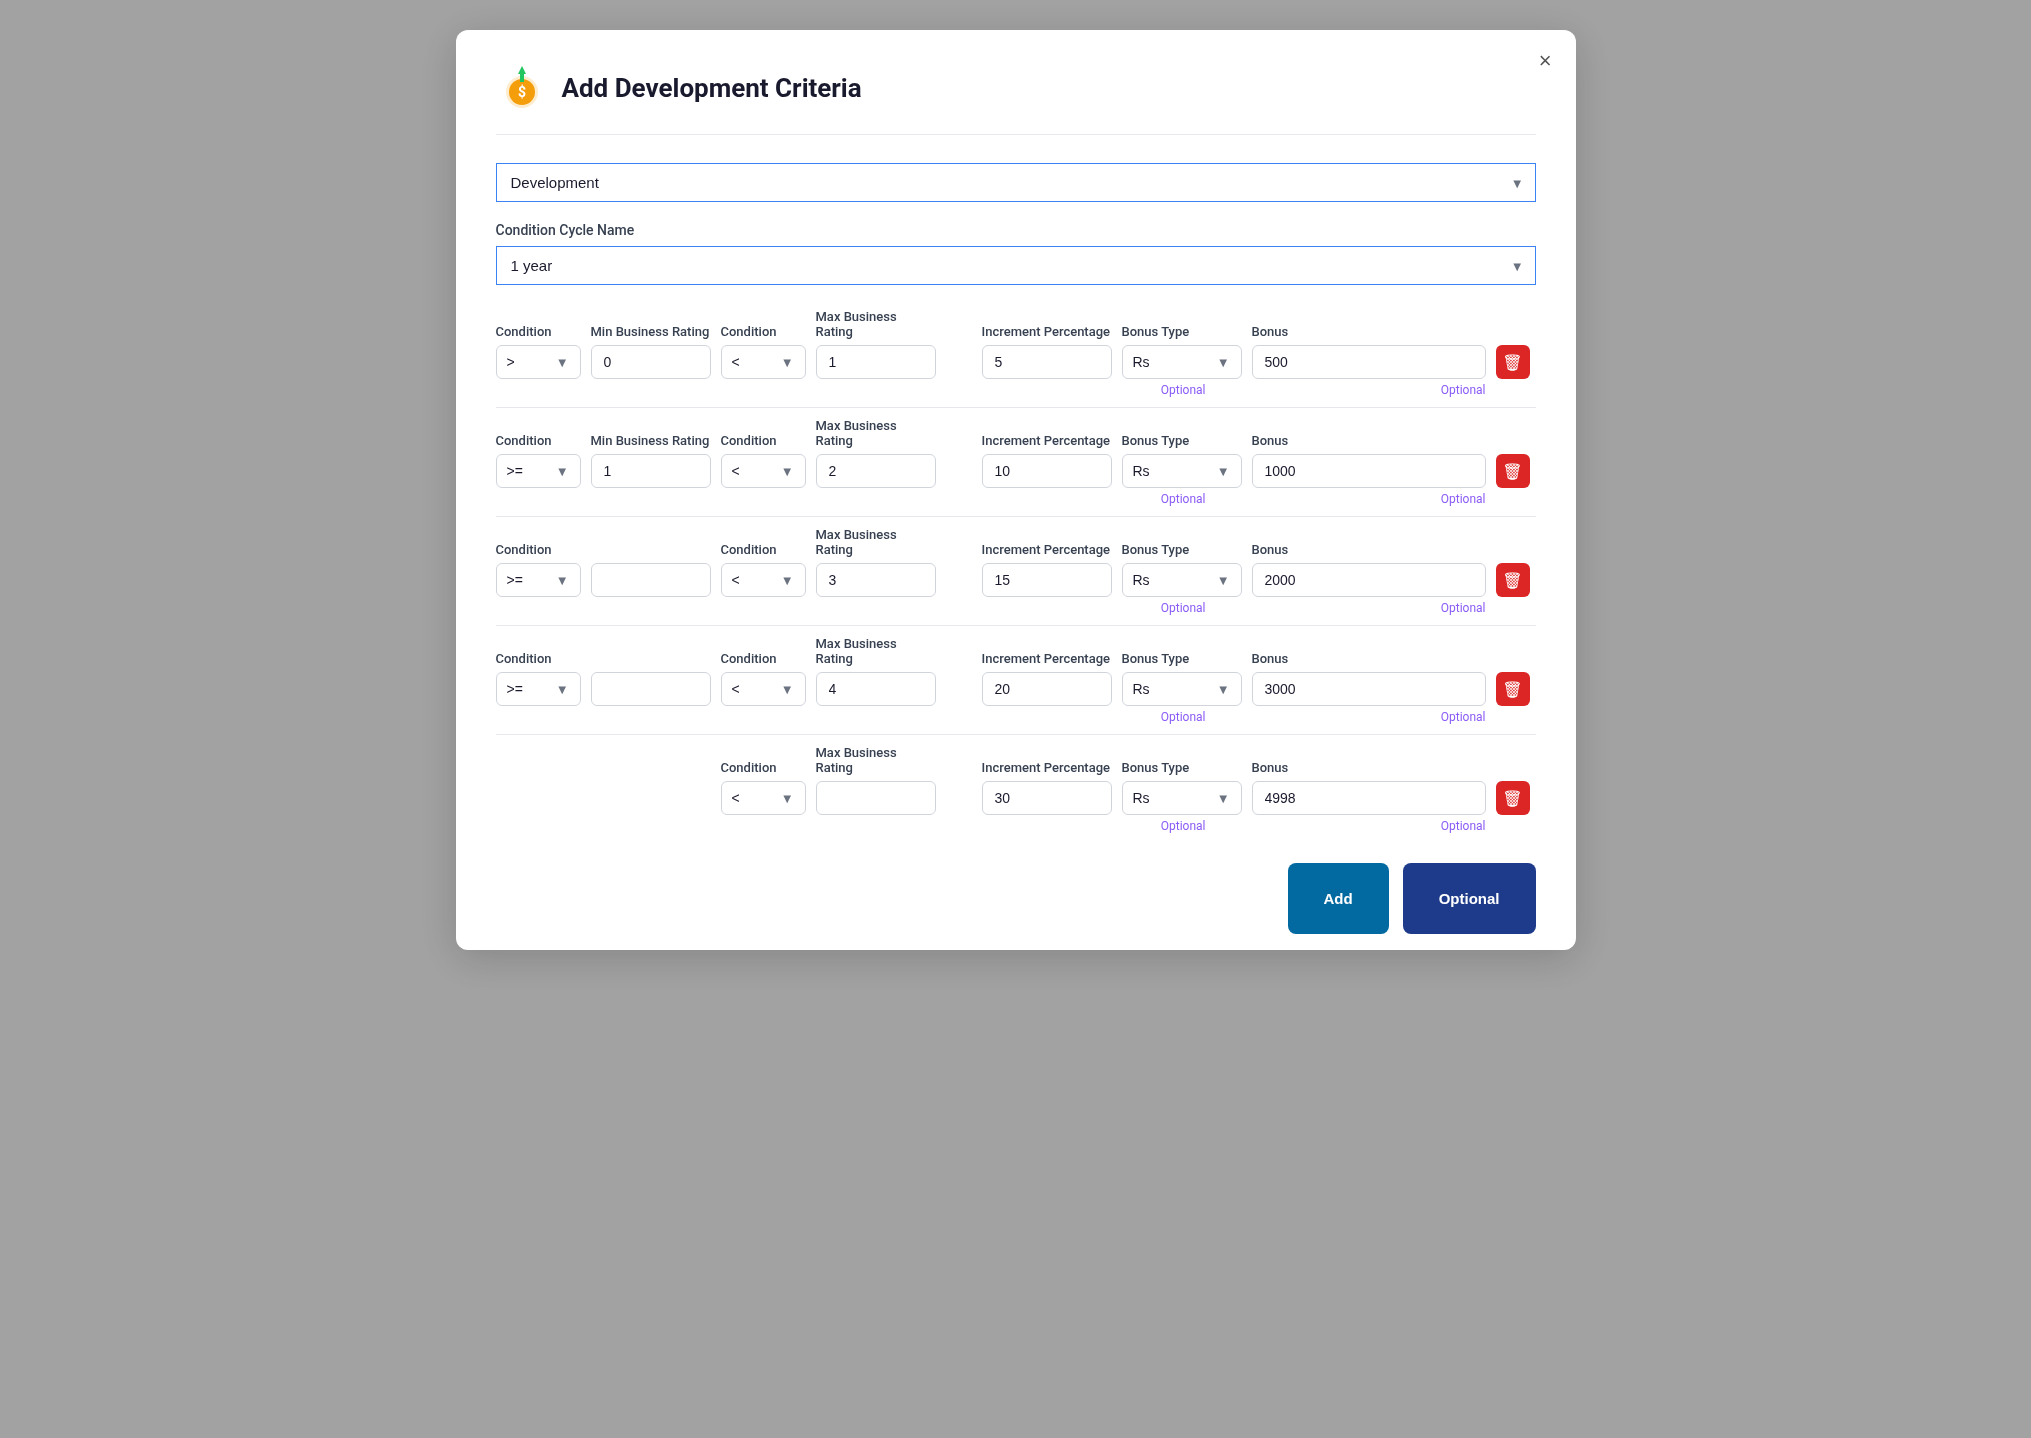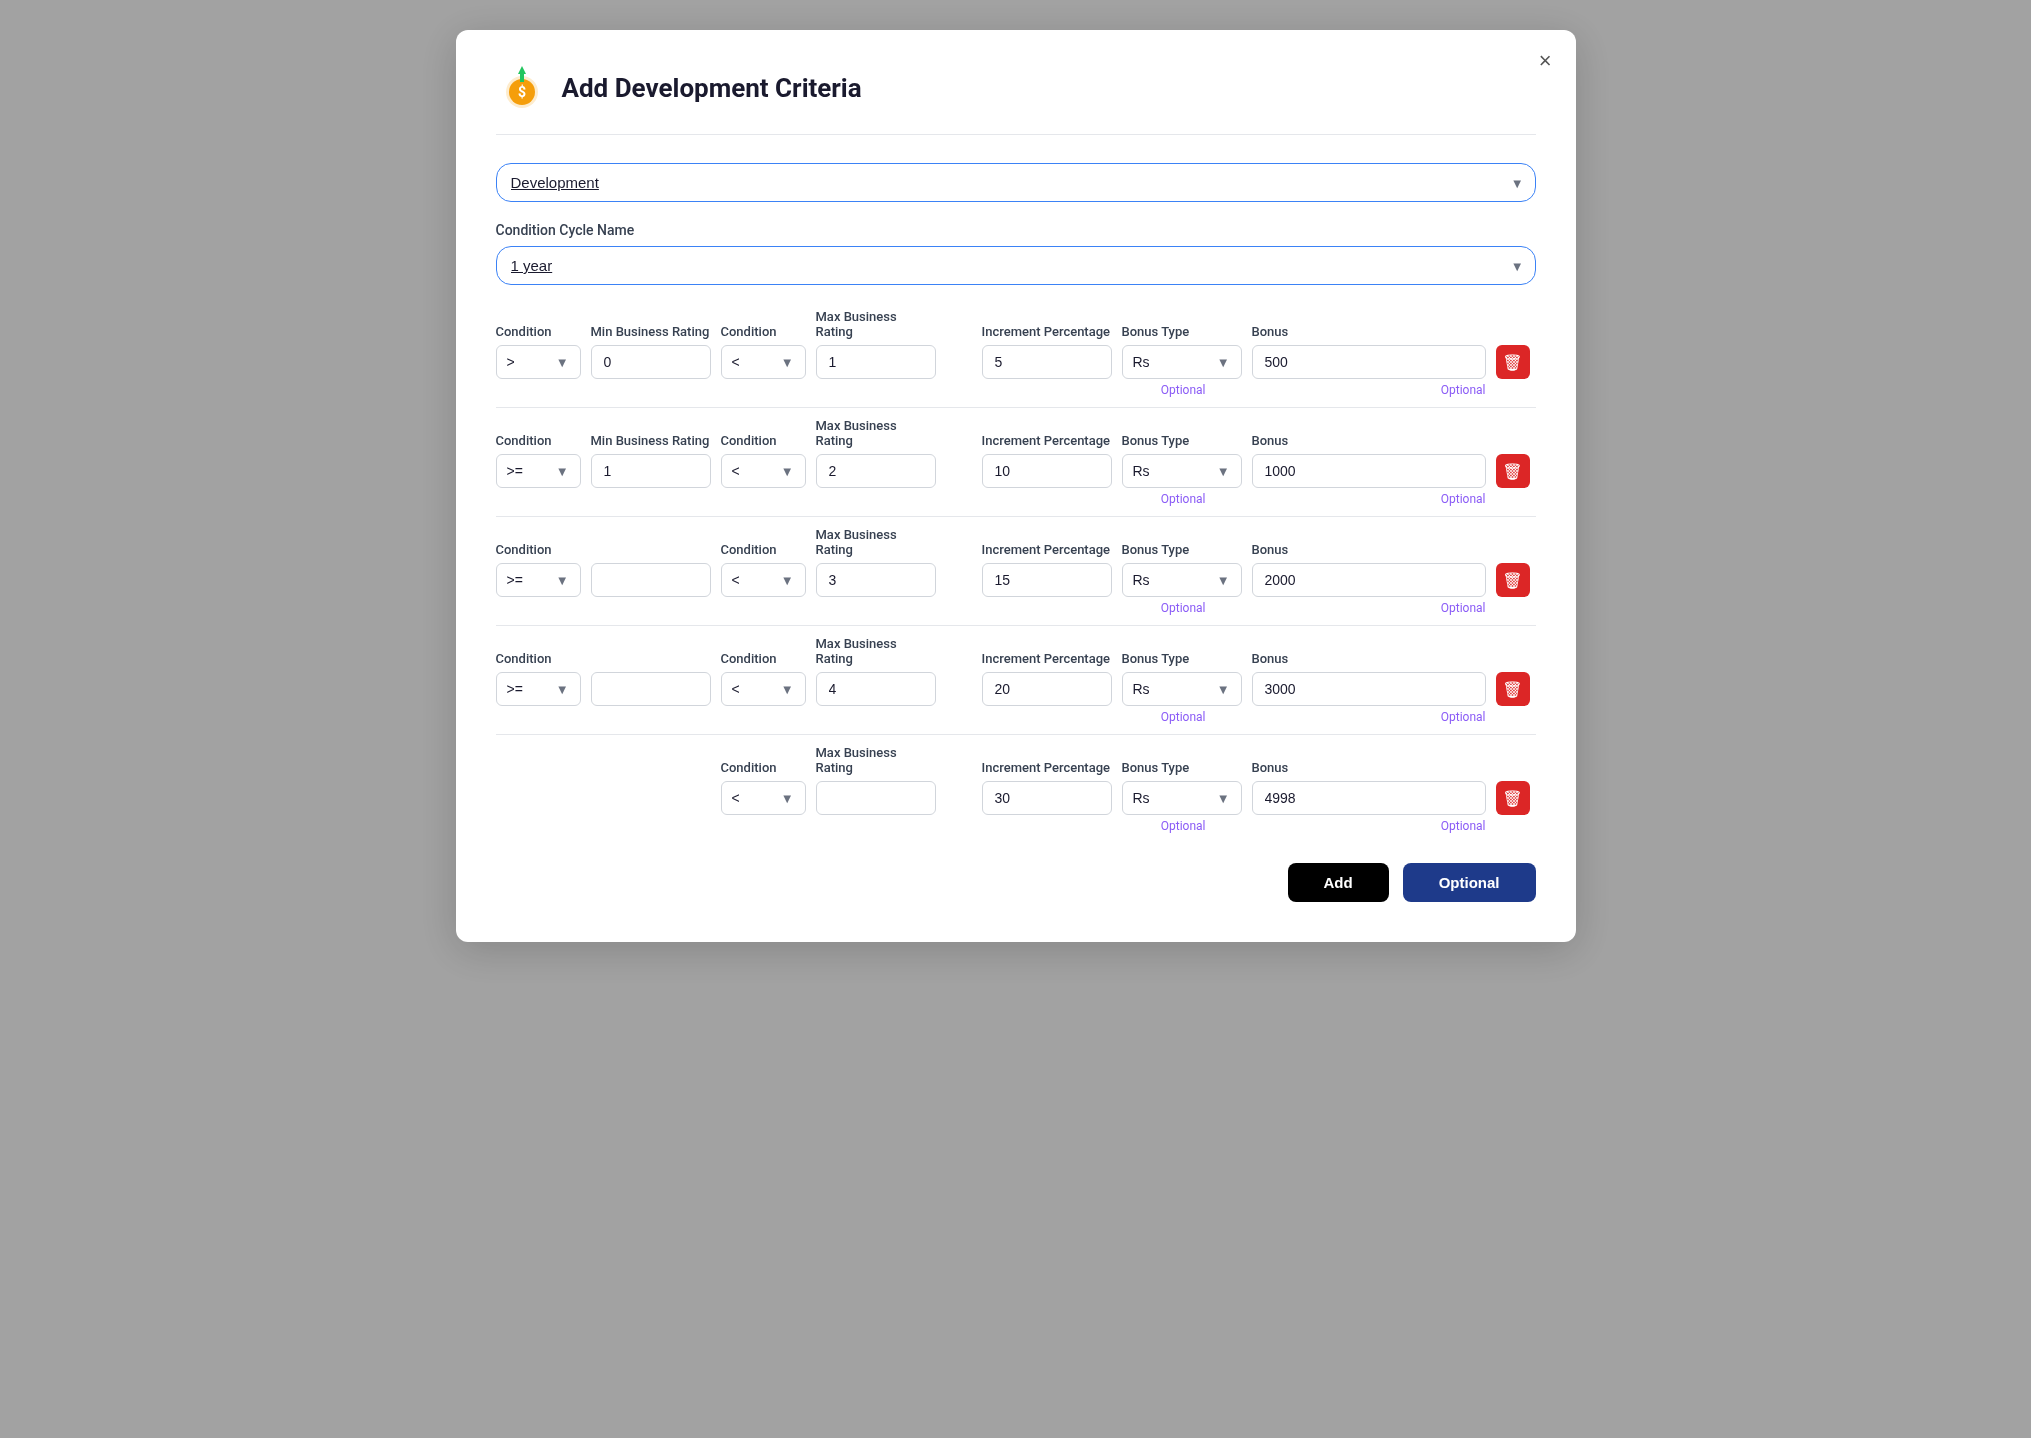--- a/index.html
+++ b/index.html
@@ -70,27 +70,26 @@
       display: block;
     }
     .select-wrapper {
       position: relative;
       width: 100%;
     }
     .select-field {
       width: 100%;
       padding: 10px 36px 10px 14px;
       border: 1.5px solid #3b82f6;
-      border-radius: 15px;
+      border-radius: 0;
       font-size: 15px;
       color: #1a1a2e;
       appearance: none;
       background: #fff;
       cursor: pointer;
-      text-decoration: underline;
     }
     .select-arrow {
       position: absolute;
       right: 12px;
       top: 50%;
       transform: translateY(-50%);
       pointer-events: none;
       color: #6b7280;
       font-size: 13px;
     }
@@ -183,25 +182,25 @@
       border-top: 1px solid #e5e7eb;
       margin: 10px 0;
     }
     .footer-buttons {
       display: flex;
       justify-content: flex-end;
       gap: 14px;
       margin-top: 30px;
     }
     .btn-add {
-      background: #000000;
+      background: #0369a1;
       color: #fff;
       border: none;
       border-radius: 8px;
-      padding: 11px 36px;
+      padding: 27px 36px;
       font-size: 15px;
       font-weight: 600;
       cursor: pointer;
     }
     .btn-preview {
       background: #1e3a8a;
       color: #fff;
       border: none;
       border-radius: 8px;
       padding: 11px 36px;

